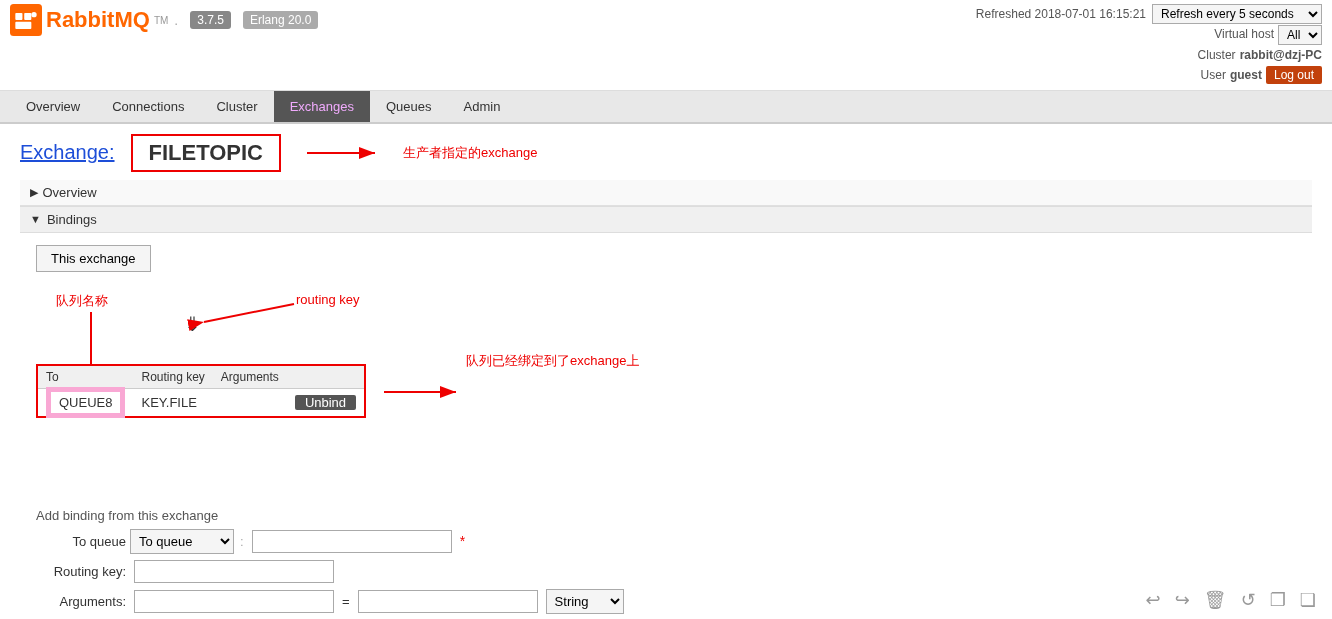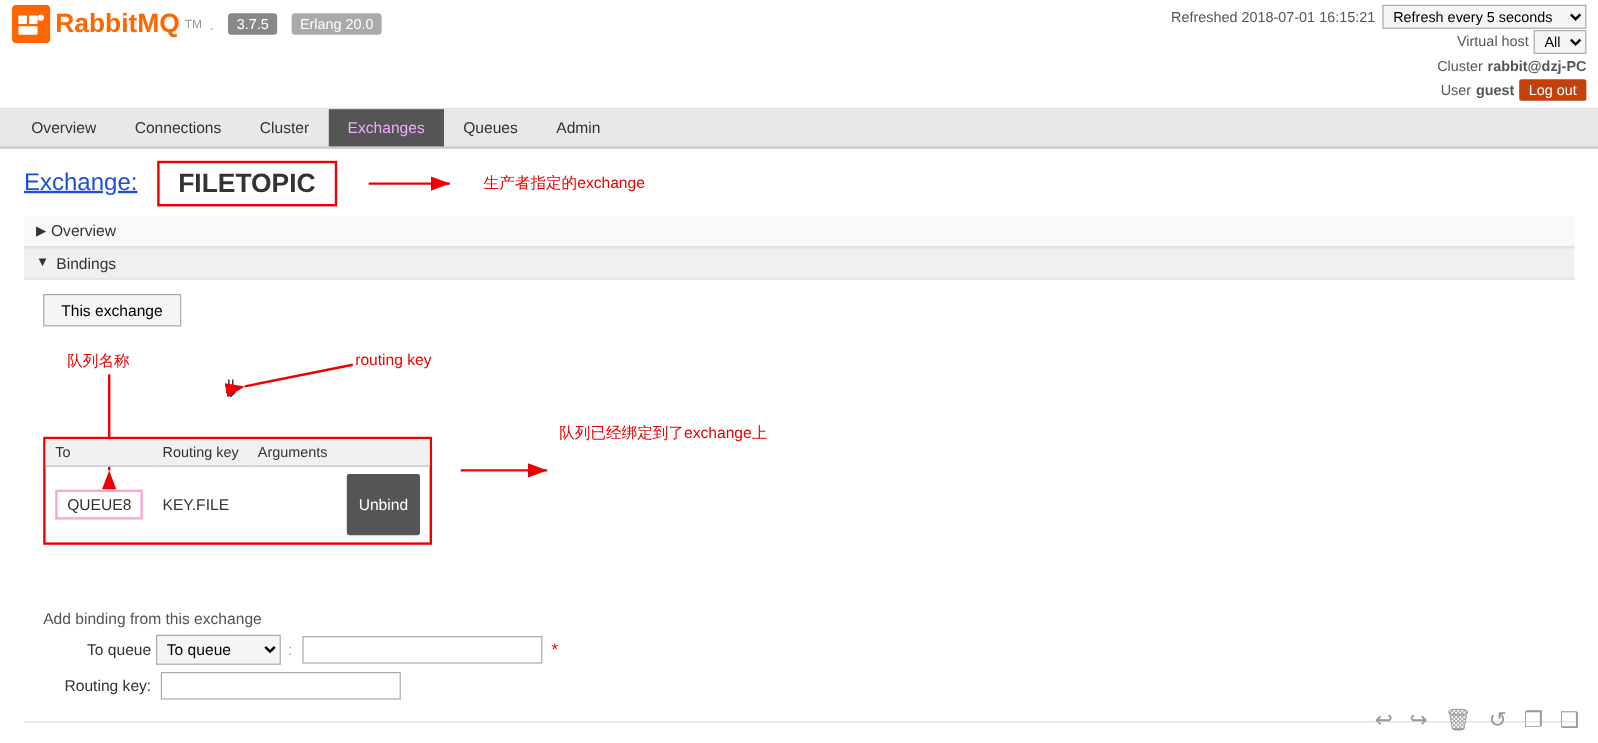--- a/index.html
+++ b/index.html
@@ -191,34 +191,34 @@
       padding: 4px 8px;
       text-align: left;
       font-weight: normal;
       font-size: 12px;
     }
     .binding-table td {
       padding: 6px 8px;
       vertical-align: middle;
     }
     .queue-name-cell {
-      border: 2px solid #f9a8d4;
+      border: 5px solid #f9a8d4;
       padding: 3px 8px;
       background: #fff;
       font-size: 13px;
     }
     .routing-key-cell {
       font-size: 13px;
       color: #333;
     }
     .unbind-btn {
       background: #555;
       color: #fff;
       border: none;
-      padding: 18px 10px;
+      padding: 0 10px;
       cursor: pointer;
       font-size: 13px;
       border-radius: 2px;
     }
 
     
     .add-binding-section {
       margin-top: 12px;
     }
     .add-binding-title {
@@ -437,20 +437,32 @@
           <option>To exchange</option>
         </select>
         <span style="margin-left:2px; color:#aaa; font-size:13px;">:</span>
         <input class="form-input" type="text" style="margin-left: 4px;">
         <span class="required-star">*</span>
       </div>
       <div class="form-row">
         <label class="form-label">Routing key:</label>
         <input class="form-input" type="text" style="margin-left: 4px;">
       </div>
+      <div class="form-row">
+        <label class="form-label">Arguments:</label>
+        <input class="form-input" type="text" style="margin-left: 4px; width: 200px;">
+        <span class="equals-sign">=</span>
+        <input class="form-input" type="text" style="width: 180px;">
+        <select class="form-select" style="margin-left:4px;">
+          <option>String</option>
+          <option>Boolean</option>
+          <option>Number</option>
+          <option>List</option>
+        </select>
+      </div>
     </div>
 
   </div>
 </div>
 
 <div class="bottom-icons">
   <span>↩</span>
   <span>↪</span>
   <span>🗑</span>
   <span>↺</span>

